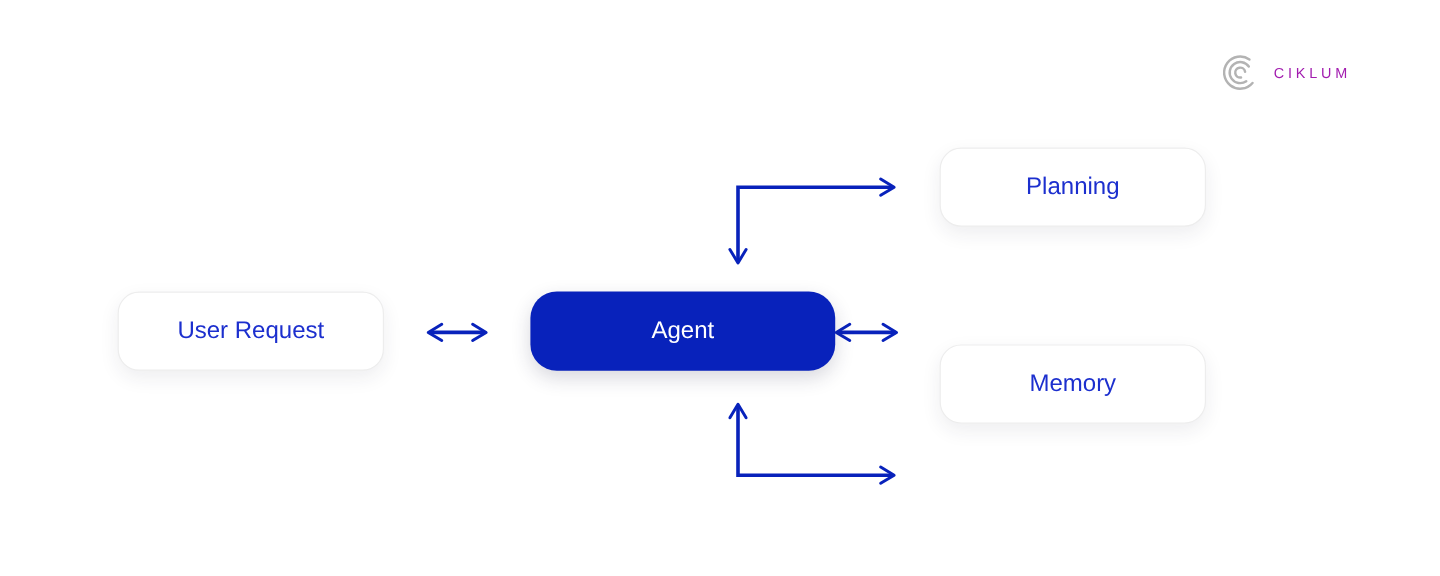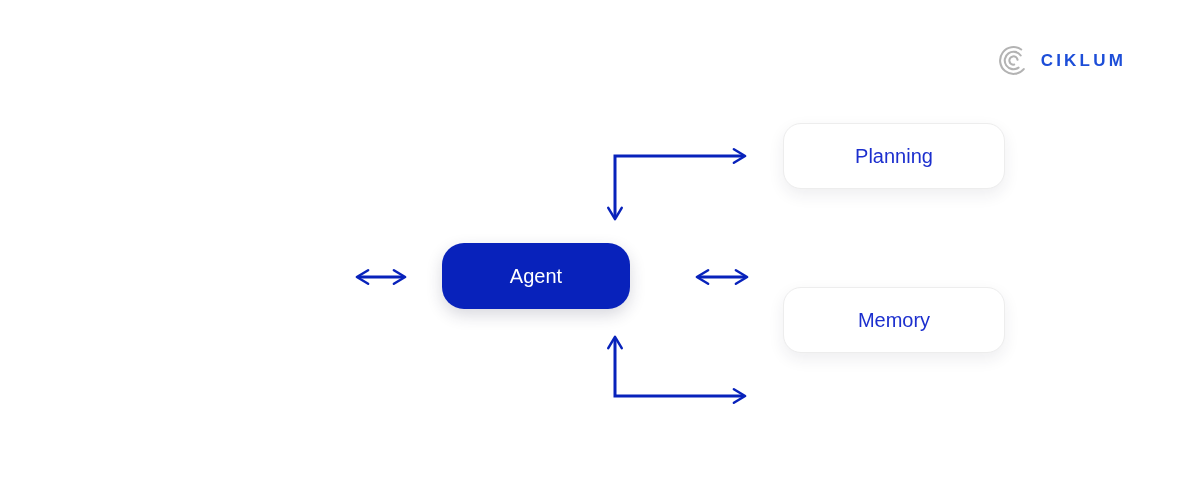--- a/index.html
+++ b/index.html
@@ -16,23 +16,23 @@
   .logo {
     position: absolute;
     top: 44px;
     right: 74px;
     display: flex;
     align-items: center;
     gap: 11px;
   }
   .logo svg { display: block; }
   .logo .brand {
-    color: #1d4ed8;
-    font-size: 17px;
-    font-weight: 700;
+    color: #a21caf;
+    font-size: 12px;
+    font-weight: 400;
     letter-spacing: 3.2px;
   }
 
   
   .node {
     position: absolute;
     width: 222px;
     height: 66px;
     display: flex;
     align-items: center;
@@ -50,21 +50,21 @@
   }
   .node.filled {
     background: #0822bb;
     border: none;
     border-radius: 22px;
     box-shadow: 0 6px 16px rgba(40, 40, 70, 0.18);
     color: #ffffff;
   }
 
   #node-user-request { left: 98px;  top: 243px; }
-  #node-agent        { left: 442px; top: 243px; width: 188px; }
+  #node-agent        { left: 442px; top: 243px; width: 254px; }
   #node-planning     { left: 783px; top: 123px; }
   #node-memory       { left: 783px; top: 243px; margin-top: 44px; }
   #node-tools        { left: 783px; top: 363px; }
 
   
   .arrows {
     position: absolute;
     left: 0; top: 0;
     width: 1200px;
     height: 480px;
@@ -98,20 +98,23 @@
       <line x1="358" y1="277" x2="404" y2="277" marker-start="url(#chev)" marker-end="url(#chev)"></line>
 
       <line x1="698" y1="277" x2="746" y2="277" marker-start="url(#chev)" marker-end="url(#chev)"></line>
 
       <polyline points="615,218 615,156 744,156" marker-start="url(#chev)" marker-end="url(#chev)"></polyline>
 
       <polyline points="615,338 615,396 744,396" marker-start="url(#chev)" marker-end="url(#chev)"></polyline>
     </g>
   </svg>
 
+  <div class="node outline" id="node-user-request">
+    <span>User Request</span>
+  </div>
 
   <div class="node filled" id="node-agent">
     <span>Agent</span>
   </div>
 
   <div class="node outline" id="node-planning">
     <span>Planning</span>
   </div>
 
   <div class="node outline" id="node-memory">

